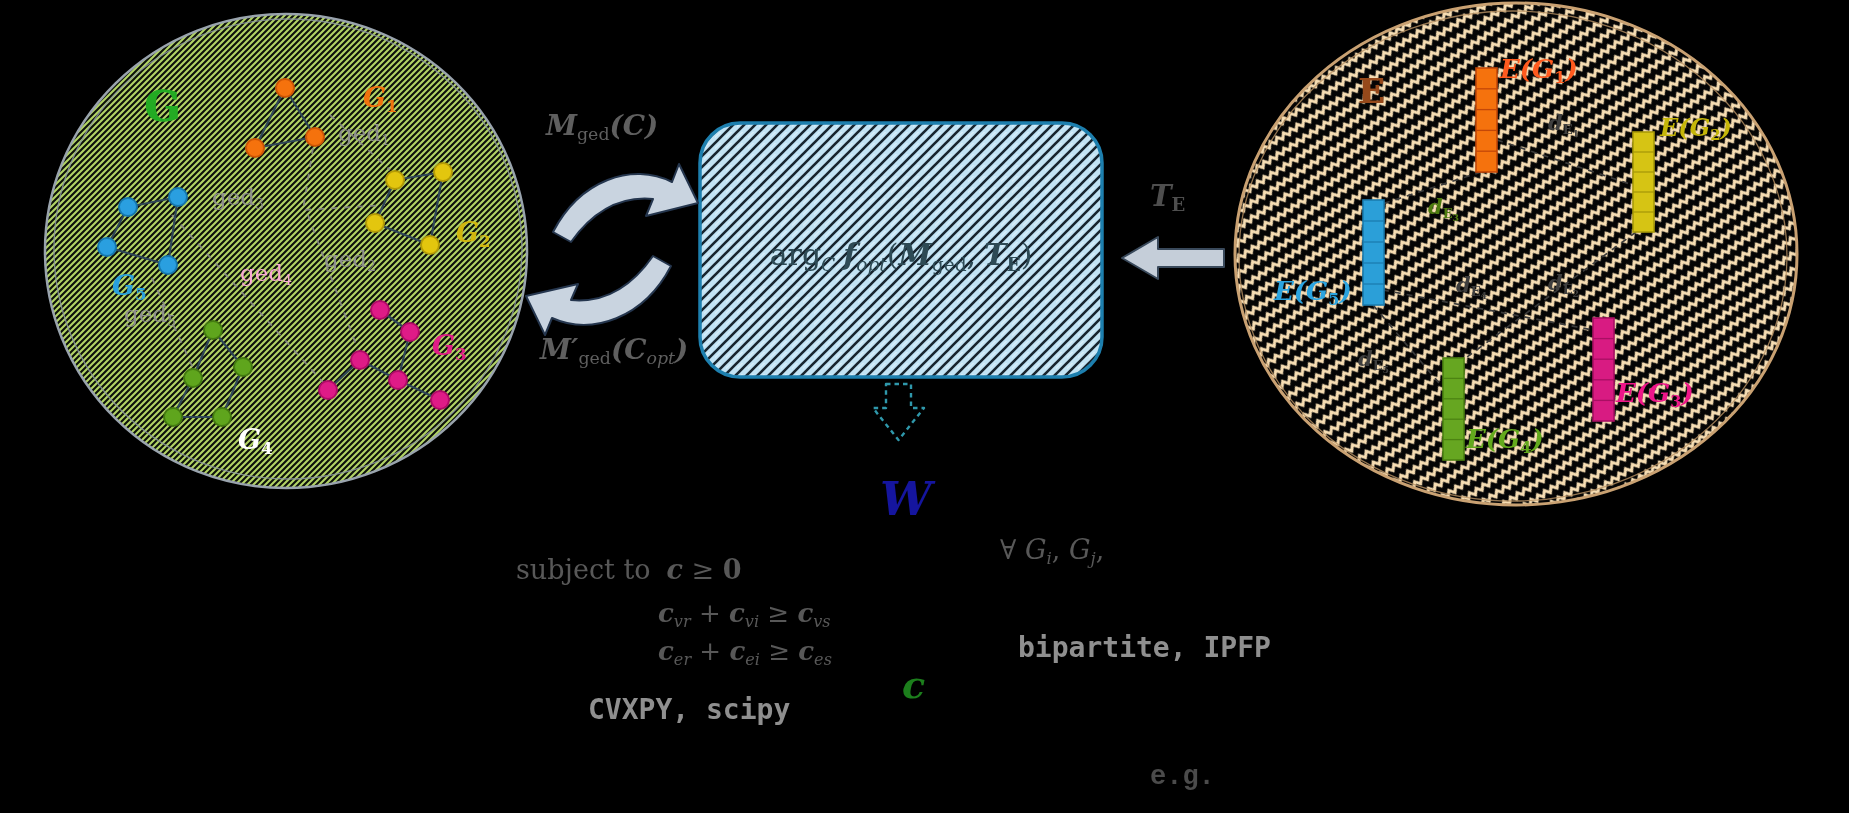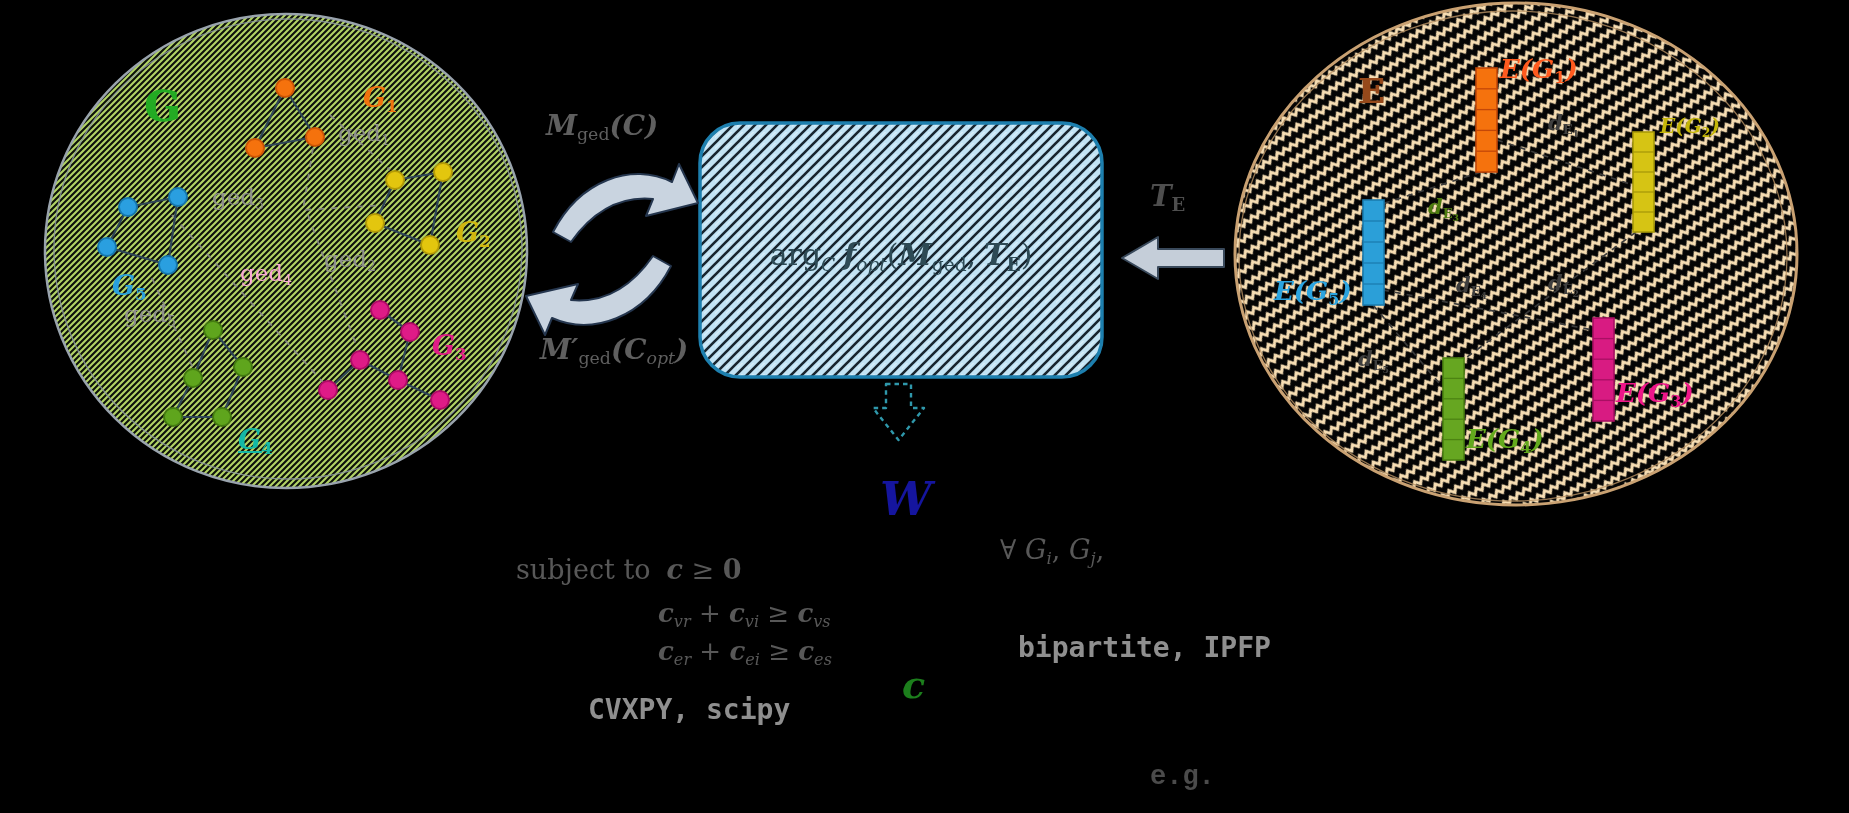--- a/index.html
+++ b/index.html
@@ -179,21 +179,21 @@
           <line x1="1593" y1="400.4" x2="1614" y2="400.4"></line>
         </g>
   </g>
 </svg>
 
 <div class="lbl bold dbl" style="left:144px;top:86px;font-size:42px;color:#23ab23;"><span>G</span></div>
 
 <div class="lbl" style="left:318px;top:84px;font-size:27px;color:#f1720e;margin-left:45px;"><span class="bit">G</span><sub class="bold">1</sub></div>
 <div class="lbl" style="left:456px;top:198px;font-size:27px;color:#d1b60e;margin-top:21px;"><span class="bit">G</span><sub class="bold">2</sub></div>
 <div class="lbl" style="left:432px;top:332px;font-size:27px;color:#e01d86;"><span class="bit">G</span><sub class="bold">3</sub></div>
-<div class="lbl" style="left:238px;top:426px;font-size:27px;color:#14b8a6;text-decoration:underline;"><span class="bit">G</span><sub class="bold">4</sub></div>
+<div class="lbl" style="left:238px;top:426px;font-size:27px;color:#ffffff;"><span class="bit">G</span><sub class="bold">4</sub></div>
 <div class="lbl" style="left:112px;top:272px;font-size:27px;color:#2aa0dc;"><span class="bit">G</span><sub class="bold">5</sub></div>
 
 <div class="lbl" style="left:338px;top:122px;font-size:23px;color:#8e8e8e;"><span>ged</span><sub>1</sub></div>
 <div class="lbl" style="left:324px;top:248px;font-size:23px;color:#8e8e8e;"><span>ged</span><sub>2</sub></div>
 <div class="lbl" style="left:212px;top:186px;font-size:23px;color:#8e8e8e;"><span>ged</span><sub>3</sub></div>
 <div class="lbl" style="left:240px;top:262px;font-size:23px;color:#f9a8d4;"><span>ged</span><sub>4</sub></div>
 <div class="lbl" style="left:124px;top:303px;font-size:23px;color:#8e8e8e;"><span>ged</span><sub>5</sub></div>
 
 <div class="lbl" style="left:546px;top:112px;font-size:28px;color:#5f5f5f;"><span class="bit">M</span><sub>ged</sub><span class="bit">(C)</span></div>
 <div class="lbl" style="left:540px;top:336px;font-size:28px;color:#5f5f5f;"><span class="bit">M′</span><sub>ged</sub><span class="bit">(C</span><sub class="it">opt</sub><span class="bit">)</span></div>
@@ -219,21 +219,21 @@
 
 <div class="lbl" style="left:1000px;top:536px;font-size:27px;color:#585858;">
   <span>∀</span>&nbsp;<span class="it">G</span><sub class="it">i</sub><span>,</span>&nbsp;<span class="it">G</span><sub class="it">j</sub><span>,</span>
 </div>
 <div class="lbl mono" style="left:1018px;top:634px;font-size:28px;color:#8f8f8f;"><span>bipartite, IPFP</span></div>
 <div class="lbl sans bold" style="left:1150px;top:764px;font-size:27px;color:#4b4b4b;"><span>e.g.</span></div>
 
 <div class="lbl bold dbl" style="left:1358px;top:74px;font-size:34px;color:#96491b;"><span>E</span></div>
 
 <div class="lbl" style="left:1500px;top:56px;font-size:26px;color:#ff5a1e;"><span class="bit">E(G</span><sub class="bold">1</sub><span class="bit">)</span></div>
-<div class="lbl" style="left:1660px;top:116px;font-size:20px;color:#c5b609;"><span class="bit">E(G</span><sub class="bold">2</sub><span class="bit">)</span></div>
+<div class="lbl" style="left:1660px;top:116px;font-size:24px;color:#c5b609;"><span class="bit">E(G</span><sub class="bold">2</sub><span class="bit">)</span></div>
 <div class="lbl" style="left:1616px;top:380px;font-size:26px;color:#ee1689;"><span class="bit">E(G</span><sub class="bold">3</sub><span class="bit">)</span></div>
 <div class="lbl" style="left:1466px;top:426px;font-size:26px;color:#63a91d;"><span class="bit">E(G</span><sub class="bold">4</sub><span class="bit">)</span></div>
 <div class="lbl" style="left:1274px;top:278px;font-size:26px;color:#2ba4e0;"><span class="bit">E(G</span><sub class="bold">5</sub><span class="bit">)</span></div>
 
 <div class="lbl" style="left:1548px;top:112px;font-size:21px;color:#3f3f3f;"><span class="bit">d</span><sub class="bold"><span>E</span><sub>1</sub></sub></div>
 <div class="lbl" style="left:1548px;top:272px;font-size:21px;color:#3f3f3f;"><span class="bit">d</span><sub class="bold"><span>E</span><sub>2</sub></sub></div>
 <div class="lbl" style="left:1428px;top:196px;font-size:21px;color:#4d7c0f;"><span class="bit">d</span><sub class="bold"><span>E</span><sub>3</sub></sub></div>
 <div class="lbl" style="left:1456px;top:274px;font-size:21px;color:#3f3f3f;"><span class="bit">d</span><sub class="bold"><span>E</span><sub>4</sub></sub></div>
 <div class="lbl" style="left:1358px;top:348px;font-size:21px;color:#3f3f3f;"><span class="bit">d</span><sub class="bold"><span>E</span><sub>5</sub></sub></div>
 

